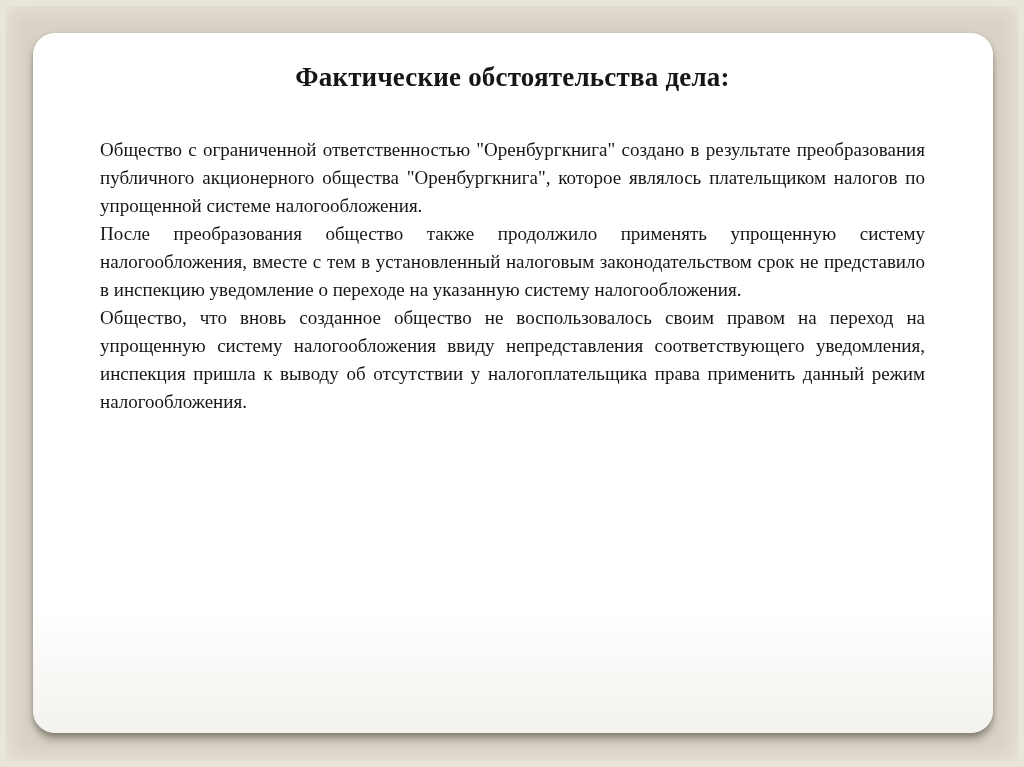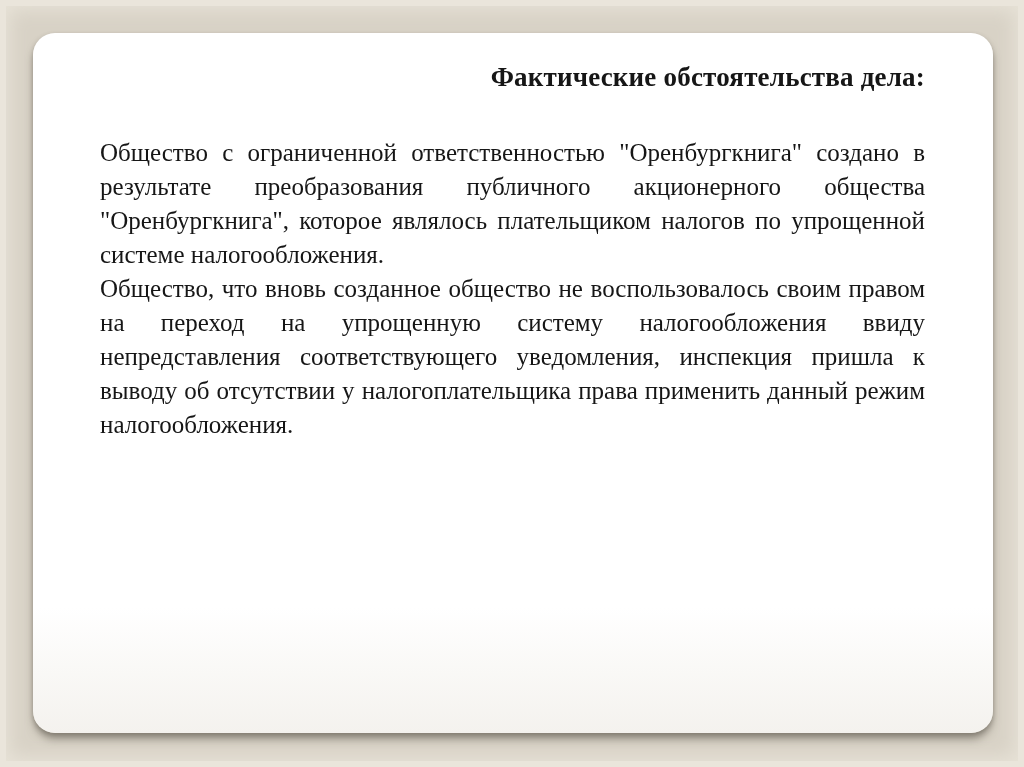--- a/index.html
+++ b/index.html
@@ -36,40 +36,41 @@
     background: linear-gradient(180deg, #ffffff 0%, #ffffff 82%, #f4f2ee 100%);
     box-shadow: 0 7px 9px -1px rgba(92, 87, 76, 0.55),
                 0 2px 4px rgba(92, 87, 76, 0.35);
     box-sizing: border-box;
     padding: 26px 68px 0 67px;
   }
   .title {
     font-size: 27px;
     font-weight: bold;
     color: #161616;
-    text-align: right;
+    text-align: center;
     letter-spacing: 0.2px;
     margin: 0 0 41px 0;
     line-height: 36px;
   }
   .body-text {
     color: #161616;
-    font-size: 25px;
-    line-height: 34px;
+    font-size: 19px;
+    line-height: 28px;
   }
   .body-text p {
     margin: 0;
     text-align: justify;
     text-justify: inter-word;
   }
 </style>
 </head>
 <body>
 
 <div class="slide">
   <div class="card">
     <h1 class="title">Фактические обстоятельства дела:</h1>
     <div class="body-text">
       <p>Общество с ограниченной ответственностью "Оренбургкнига" создано в результате преобразования публичного акционерного общества "Оренбургкнига", которое являлось плательщиком налогов по упрощенной системе налогообложения.</p>
+      <p>После преобразования общество также продолжило применять упрощенную систему налогообложения, вместе с тем в установленный налоговым законодательством срок не представило в инспекцию уведомление о переходе на указанную систему налогообложения.</p>
       <p>Общество, что вновь созданное общество не воспользовалось своим правом на переход на упрощенную систему налогообложения ввиду непредставления соответствующего уведомления, инспекция пришла к выводу об отсутствии у налогоплательщика права применить данный режим налогообложения.</p>
     </div>
   </div>
 </div>
 
 </body></html>

